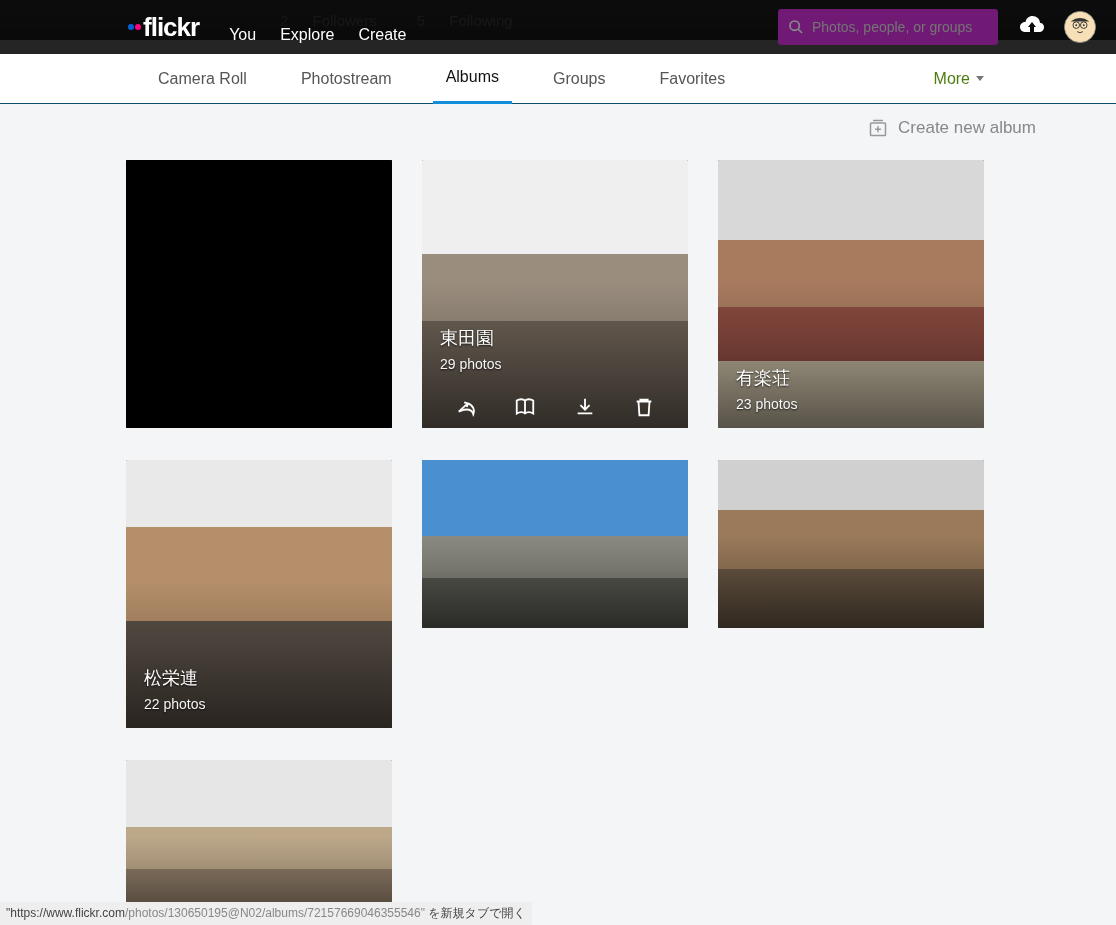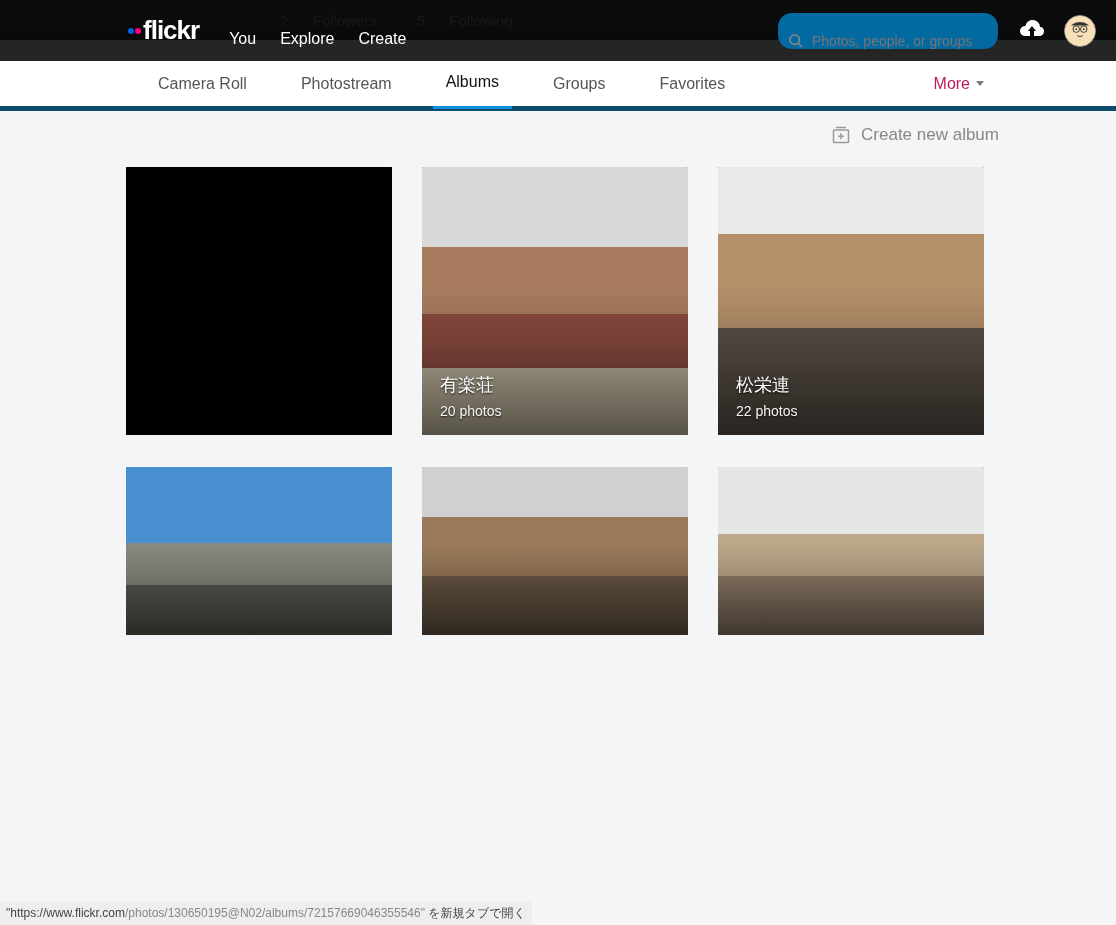--- a/index.html
+++ b/index.html
@@ -1,47 +1,47 @@
 <!DOCTYPE html>
 <html><head>
 <meta charset="utf-8">
 <style>
   * { box-sizing: border-box; margin: 0; padding: 0; }
   body { font-family: -apple-system, BlinkMacSystemFont, "Segoe UI", Helvetica, Arial, sans-serif; background: #f3f5f6; width: 1116px; }
   
   
-  .global-nav { height: 61px; background: rgba(0,0,0,0.85); display: flex; align-items: center; padding: 0 20px 0 128px; color: #fff; position: relative; z-index: 10; }
+  .global-nav { height: 54px; background: rgba(0,0,0,0.85); display: flex; align-items: center; padding: 0 20px 0 128px; color: #fff; position: relative; z-index: 10; }
   .logo { font-size: 26px; font-weight: 600; letter-spacing: -1px; display:flex; align-items:center; }
   .logo-dots { display:inline-flex; gap:1px; margin-right:2px; }
   .logo-dot { width:6px; height:6px; border-radius:50%; display:inline-block; }
   .logo-dot.b { background:#0063dc; }
   .logo-dot.p { background:#ff0084; }
   .nav-links { display:flex; gap:24px; margin-left:30px; font-size:16px;margin-top:16px; }
   .nav-links span { cursor:pointer; }
   .spacer { flex:1; }
-  .search-box { display:flex; align-items:flex-end; background:#0369a1; border-radius:14px; height:36px; width:220px; padding:0 10px; gap:8px; }
+  .search-box { display:flex; align-items:center; background:#701a75; border-radius:3px; height:36px; width:220px; padding:0 10px; gap:8px; }
   .search-box input { background:transparent; border:none; outline:none; color:#ccc; font-size:14px; width:100%; }
   .search-box svg { flex:none; }
   .upload-icon { margin-left:20px; cursor:pointer; }
   .avatar { width:32px; height:32px; border-radius:50%; margin-left:18px; background: #f5d9a8; display:flex; align-items:center; justify-content:center; font-size:20px; cursor:pointer; border:1px solid #888; overflow:hidden; }
   
   
   .cover-strip { position:absolute; top:0; left:0; right:0; height:40px; display:flex; align-items:center; justify-content:flex-start; color:#9a9a9a; font-size:15px; padding-left:260px; z-index:5; background:linear-gradient(#555,#444); }
   .cover-strip span { margin:0 10px; }
 
   
-  .subnav { background:#fff; height:50px; display:flex; align-items:center; padding:0 0 0 145px; border-bottom:5px solid #0c4a6e; position:relative; }
+  .subnav { background:#fff; height:50px; display:flex; align-items:center; padding:0 0 0 145px; border-bottom:1px solid #0c4a6e; position:relative; }
   .subnav-item { font-size:16px; color:#555; padding:0 13px; height:50px; display:flex; align-items:center; cursor:pointer; }
   .subnav-item + .subnav-item { margin-left: 28px; }
   .subnav-item.active { color:#111; border-bottom:3px solid #128fdc; font-weight:500; }
-  .subnav-more { margin-left:auto; margin-right:132px; font-size:16px; color:#be185d; cursor:pointer; display:flex; align-items:center; gap:6px; }
+  .subnav-more { margin-left:auto; margin-right:132px; font-size:16px; color:#4d7c0f; cursor:pointer; display:flex; align-items:center; gap:6px; }
   .caret-down { width:0; height:0; border-left:4px solid transparent; border-right:4px solid transparent; border-top:5px solid #777; }
 
   
-  .toolbar-row { display:flex; justify-content:flex-end; padding:14px 117px 0 0; }
+  .toolbar-row { display:flex; justify-content:flex-end; padding:14px 80px 0 0; }
   .create-album { display:flex; align-items:center; gap:10px; color:#888; font-size:17px; cursor:pointer; }
 
   
   .grid { display:grid; grid-template-columns: repeat(3, 266px); gap:32px 30px; padding:22px 0 0 126px; }
   .album-card { position:relative; height:268px; background:#222; color:#fff; cursor:pointer; border-radius:1px; overflow:hidden; }
   .album-card::before { content:""; position:absolute; top:-6px; left:4px; right:4px; height:1px; background:#bdbdbd; }
   .album-card::after { content:""; position:absolute; top:-3px; left:2px; right:2px; height:1px; background:#bdbdbd; }
   .card-bg { position:absolute; inset:0; }
   .card-overlay { position:absolute; inset:0; background:linear-gradient(to top, rgba(0,0,0,0.55) 0%, rgba(0,0,0,0.15) 35%, rgba(0,0,0,0) 55%); }
   .card-text { position:absolute; left:18px; bottom:16px; text-shadow:0 1px 2px rgba(0,0,0,0.8); }
@@ -134,26 +134,48 @@
         <line x1="8.5" y1="13.5" x2="15.5" y2="13.5"></line>
       </svg>
     <span>Create new album</span>
   </div>
 </div>
 
 <div class="grid" id="grid">
     <div class="album-card black">
       <div class="card-bg "></div>
     </div>
+    <div class="album-card card-hover">
+      <div class="card-bg bg3"></div>
+      <div class="card-overlay"></div>
+      <div class="card-text">
+      <div class="card-title">東田園</div>
+      <div class="card-meta">29 photos</div>
+    </div>
+  <div class="card-actions">
+    <svg width="22" height="22" viewBox="0 0 24 24" fill="none" stroke="#fff" stroke-width="2">
+          <path d="M4 17 L14 8 M14 8 L10 7 M14 8 L13 12 M14 8 C20 10 22 16 20 20 C19 16 16 14 10 15 L4 17"></path>
+        </svg>
+    <svg width="22" height="22" viewBox="0 0 24 24" fill="none" stroke="#fff" stroke-width="2">
+          <path d="M3 5 C6 3 10 3 12 5 C14 3 18 3 21 5 V19 C18 17 14 17 12 19 C10 17 6 17 3 19 Z M12 5 V19"></path>
+        </svg>
+    <svg width="22" height="22" viewBox="0 0 24 24" fill="none" stroke="#fff" stroke-width="2">
+          <path d="M12 3 V14 M7 10 L12 15 L17 10 M4 19 H20"></path>
+        </svg>
+    <svg width="22" height="22" viewBox="0 0 24 24" fill="none" stroke="#fff" stroke-width="2">
+          <path d="M4 6 H20 M8 6 V4 H16 V6 M6 6 L7 21 H17 L18 6"></path>
+        </svg>
+  </div>
+    </div>
     <div class="album-card">
       <div class="card-bg bg4"></div>
       <div class="card-overlay"></div>
       <div class="card-text">
       <div class="card-title">有楽荘</div>
-      <div class="card-meta">20 photos</div>
+      <div class="card-meta">23 photos</div>
     </div>
     </div>
     <div class="album-card">
       <div class="card-bg bg5"></div>
       <div class="card-overlay"></div>
       <div class="card-text">
       <div class="card-title">松栄連</div>
       <div class="card-meta">22 photos</div>
     </div>
     </div>

